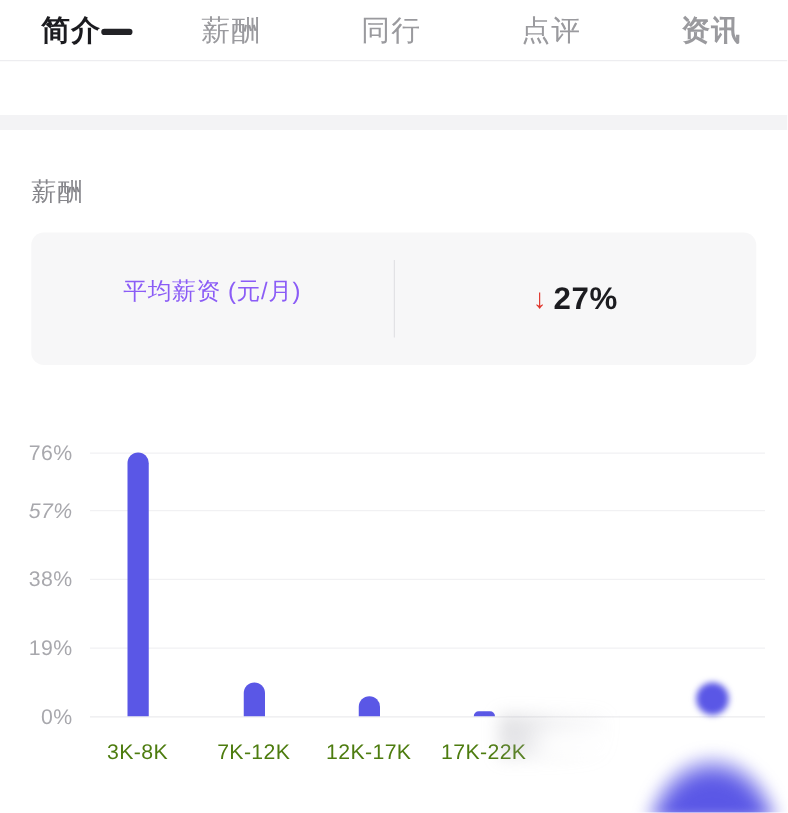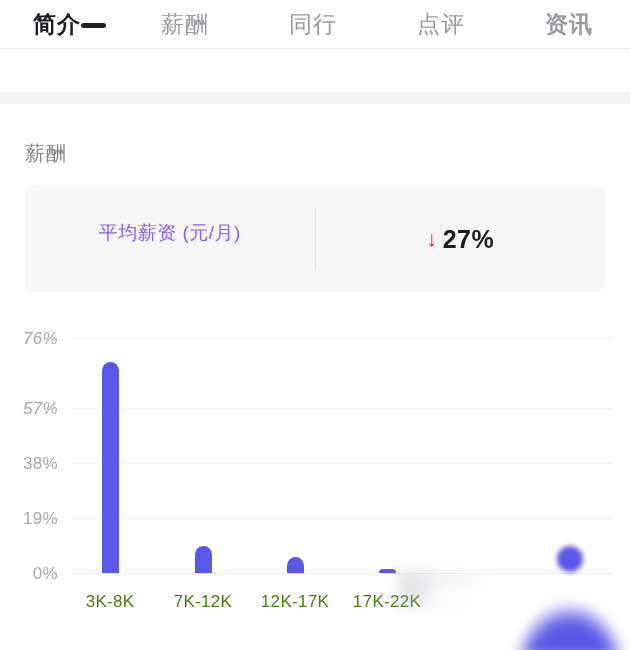--- a/index.html
+++ b/index.html
@@ -264,21 +264,21 @@
       <div class="y-tick">19%</div>
     </div>
     <div class="grid-row" style="top: 133px;">
       <div class="grid-line"></div>
       <div class="y-tick">38%</div>
     </div>
     <div class="grid-row" style="top: 78px; font-style: italic;">
       <div class="grid-line"></div>
       <div class="y-tick">57%</div>
     </div>
-    <div class="grid-row" style="top: 8px; font-style: italic;">
+    <div class="grid-row" style="top: 32px;">
       <div class="grid-line"></div>
       <div class="y-tick">76%</div>
     </div>
     <div class="bar" title="3K-8K 73%" style="left: 101.5px; top: 31.6842px; height: 211.316px; background: rgb(90, 87, 230);"></div>
     <div class="x-tick" style="left: 110px; top: 262px;">3K-8K</div>
     <div class="bar" title="8K-12K 9.5%" style="left: 194.5px; top: 215.5px; height: 27.5px; background: rgb(90, 87, 230);"></div>
     <div class="x-tick" style="left: 203px; top: 262px;">7K-12K</div>
     <div class="bar" title="12K-17K 5.5%" style="left: 286.5px; top: 227.079px; height: 15.9211px; background: rgb(90, 87, 230);"></div>
     <div class="x-tick" style="left: 295px; top: 262px; text-align: center;">12K-17K</div>
     <div class="bar" title="17K-22K 1.5%" style="left: 378.5px; top: 238.658px; height: 4.34211px; background: rgb(90, 87, 230);"></div>

